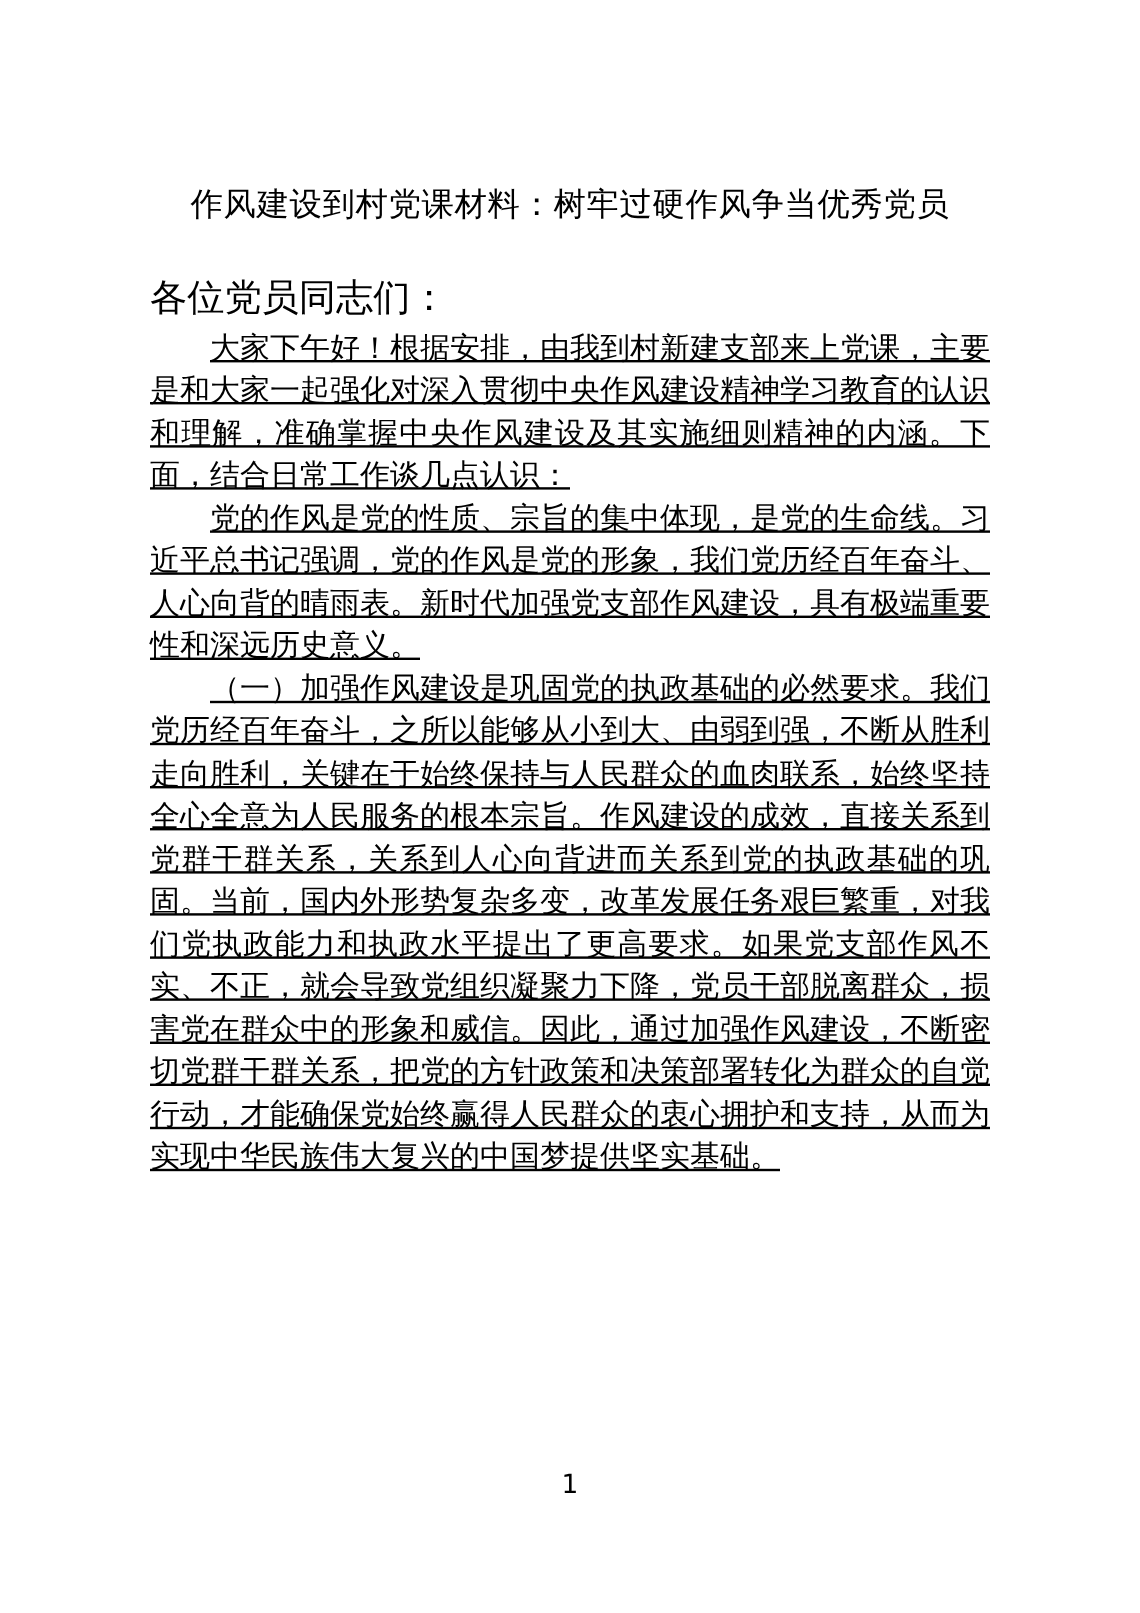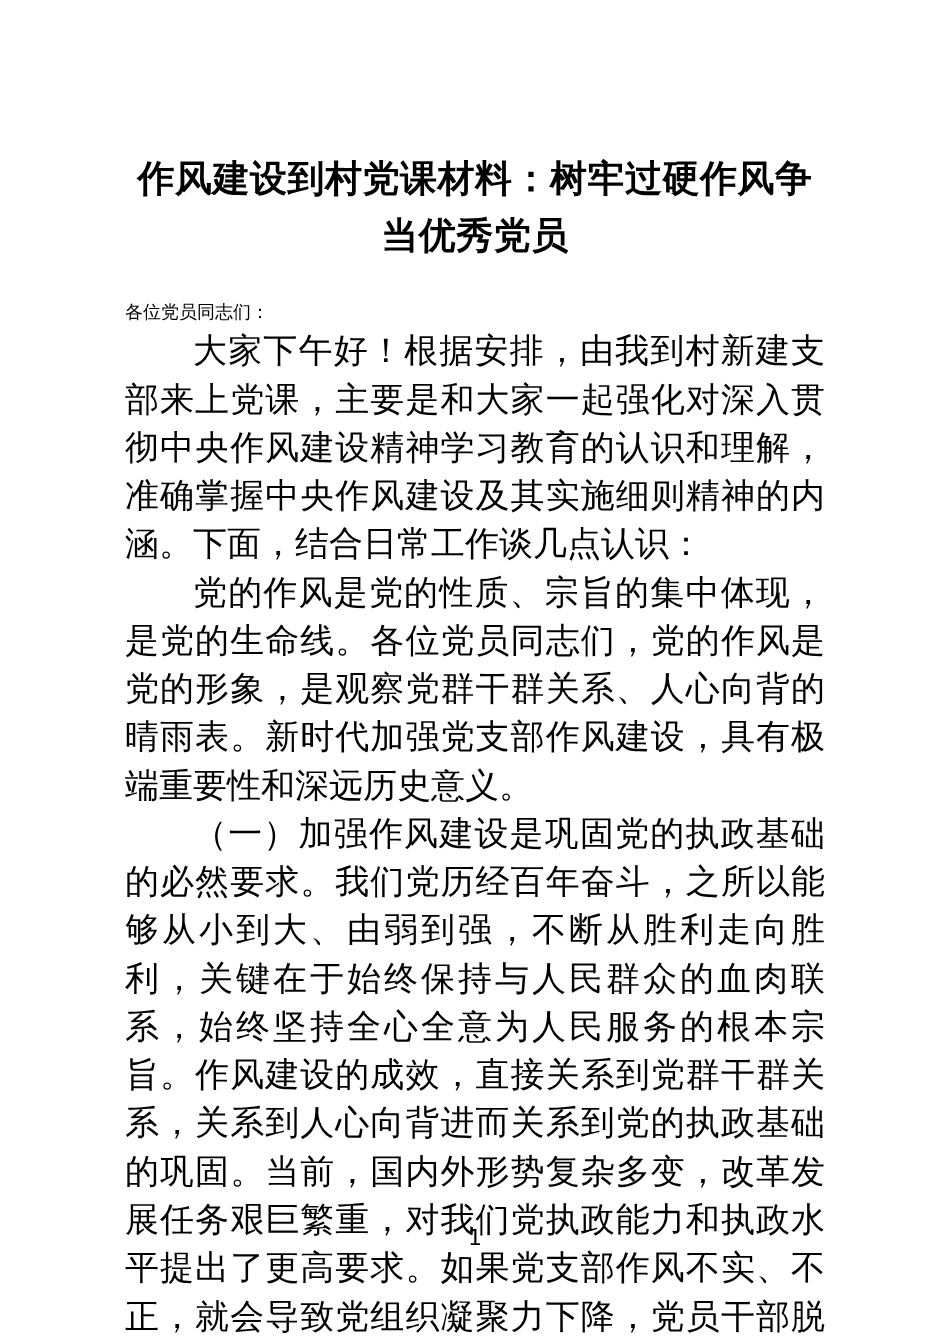--- a/index.html
+++ b/index.html
@@ -16,42 +16,43 @@
     overflow: hidden;
   }
   .page {
     width: 950px;
     height: 1344px;
     box-sizing: border-box;
     padding: 150px 125px 0 125px;
     position: relative;
   }
   .doc-title {
-    font-size: 37px;
-    font-weight: bold;
+    font-size: 27px;
+    font-weight: normal;
     line-height: 1.55;
     text-align: center;
     letter-spacing: 0.5px;
     margin: 0 0 34px 0;
     padding: 0 6px;
   }
   .salutation {
-    font-size: 18px;
+    font-size: 31px;
     line-height: 1.42;
     margin: 0 0 2px 0;
     text-align: justify;
     text-justify: inter-ideograph;
   }
   .para {
-    font-size: 34px;
+    font-size: 25px;
     line-height: 1.42;
     margin: 0;
     text-align: justify;
     text-justify: inter-ideograph;
     text-indent: 2em;
+    text-decoration: underline;
   }
   .para.bold {
     font-weight: bold;
   }
   .page-number {
     position: absolute;
     bottom: 95px;
     left: 0;
     width: 950px;
     text-align: center;
@@ -64,20 +65,20 @@
 
 <div class="page">
 
   <h1 class="doc-title">作风建设到村党课材料：树牢过硬作风争当优秀党员</h1>
 
   <p class="salutation">各位党员同志们：</p>
 
   <p class="para">大家下午好！根据安排，由我到村新建支部来上党课，主要是和大家一起强化对深入贯彻中央作风建设精神学习教育的认识和理解，准确掌握中央作风建设及其实施细则精神的内涵。下面，结合日常工作谈几点认识：</p>
 
 
-  <p class="para">党的作风是党的性质、宗旨的集中体现，是党的生命线。各位党员同志们，党的作风是党的形象，是观察党群干群关系、人心向背的晴雨表。新时代加强党支部作风建设，具有极端重要性和深远历史意义。</p>
+  <p class="para">党的作风是党的性质、宗旨的集中体现，是党的生命线。习近平总书记强调，党的作风是党的形象，我们党历经百年奋斗、人心向背的晴雨表。新时代加强党支部作风建设，具有极端重要性和深远历史意义。</p>
 
   <p class="para">（一）加强作风建设是巩固党的执政基础的必然要求。我们党历经百年奋斗，之所以能够从小到大、由弱到强，不断从胜利走向胜利，关键在于始终保持与人民群众的血肉联系，始终坚持全心全意为人民服务的根本宗旨。作风建设的成效，直接关系到党群干群关系，关系到人心向背进而关系到党的执政基础的巩固。当前，国内外形势复杂多变，改革发展任务艰巨繁重，对我们党执政能力和执政水平提出了更高要求。如果党支部作风不实、不正，就会导致党组织凝聚力下降，党员干部脱离群众，损害党在群众中的形象和威信。因此，通过加强作风建设，不断密切党群干群关系，把党的方针政策和决策部署转化为群众的自觉行动，才能确保党始终赢得人民群众的衷心拥护和支持，从而为实现中华民族伟大复兴的中国梦提供坚实基础。</p>
 
 
   <div class="page-number">1</div>
 
 </div>
 
 </body></html>

